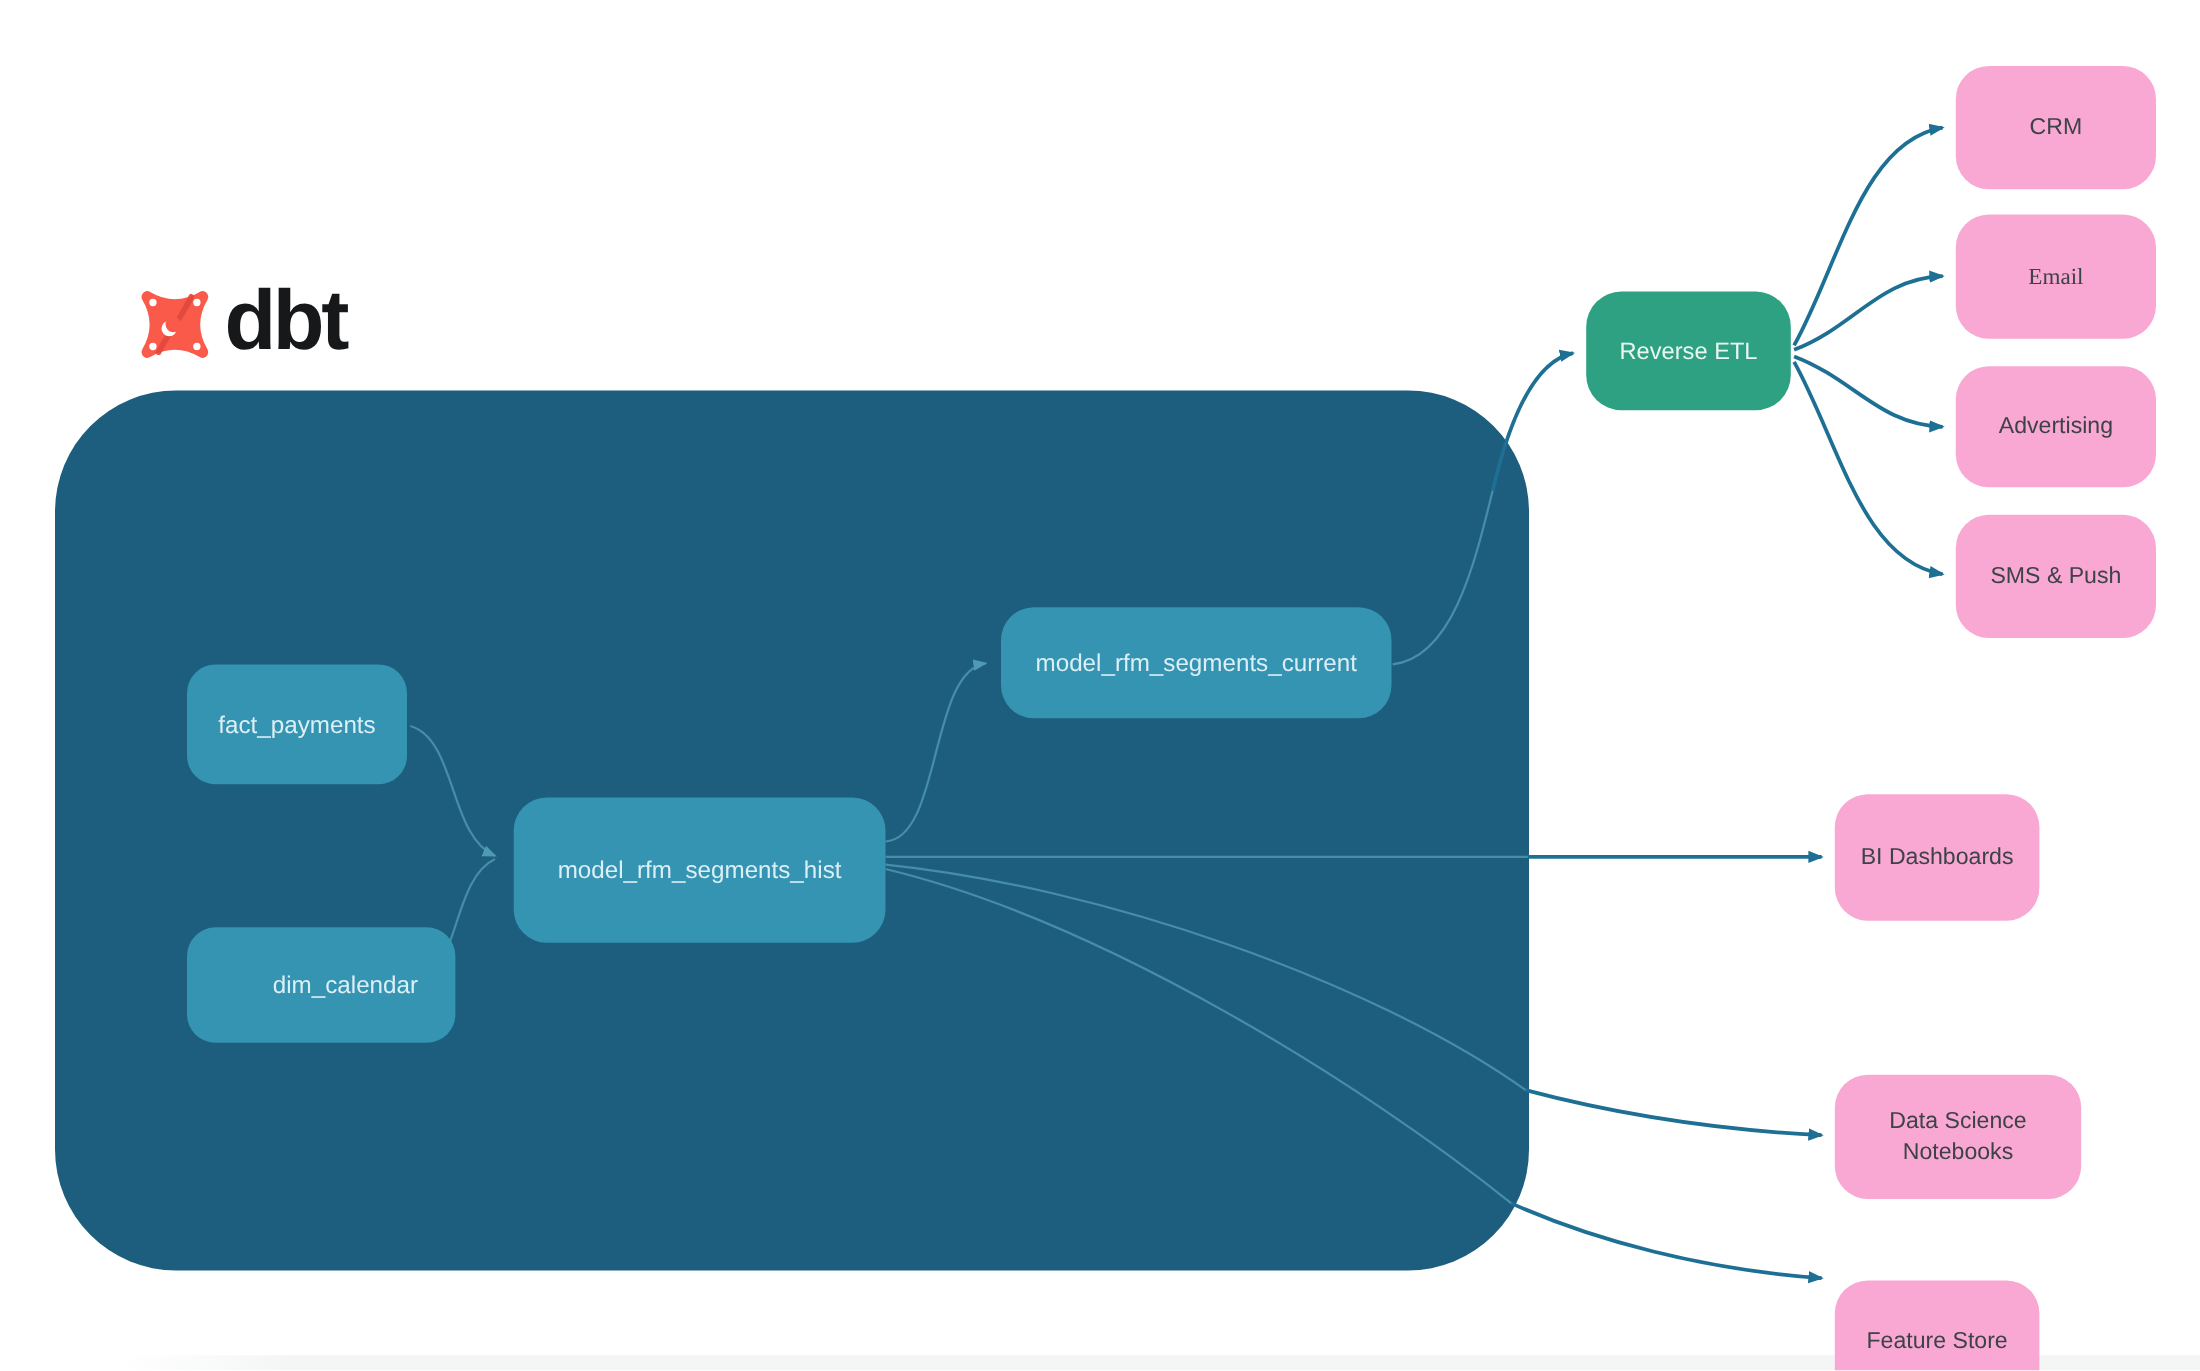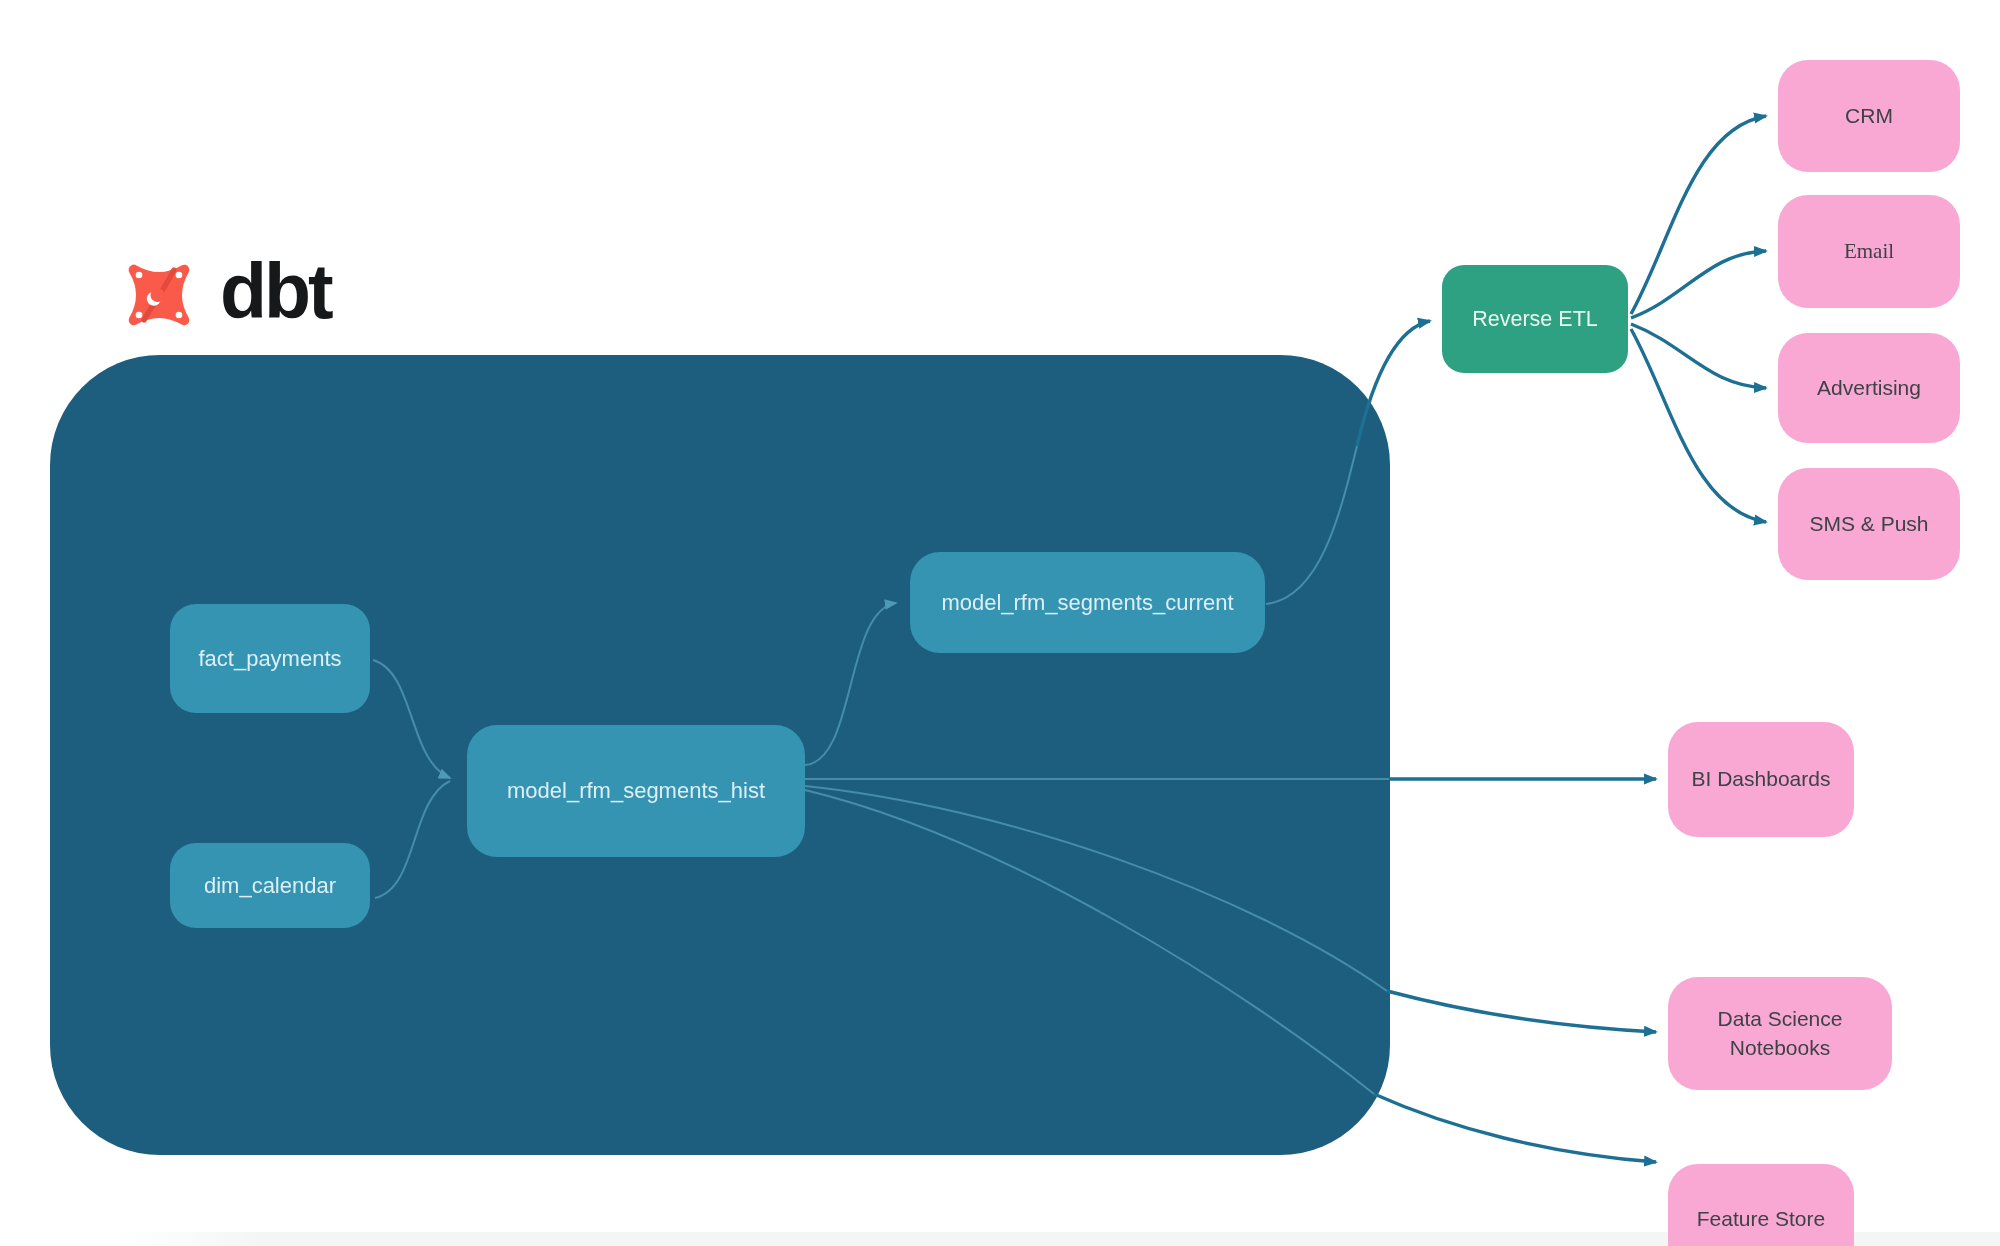--- a/index.html
+++ b/index.html
@@ -9,39 +9,39 @@
   }
   
   .container-box{
     position:absolute;left:50px;top:355px;width:1340px;height:800px;
     background:#1d5e7e;border-radius:110px;z-index:1;
   }
   svg.edge-layer{position:absolute;left:0;top:0;z-index:2;}
   .node{position:absolute;display:flex;align-items:center;justify-content:center;
     z-index:3;text-align:center;}
   .teal-node{background:#3494b2;color:#ddeff6;border-radius:26px;font-size:22px;}
-  .green-node{background:#2ea183;color:#e9f7f1;border-radius:22px;font-size:21.5px;}
+  .green-node{background:#2ea183;color:#e9f7f1;border-radius:32px;font-size:21.5px;}
   .gray-node{background:#f9a8d4;color:#3d4247;border-radius:30px;font-size:21px;
     line-height:1.35;padding:0 14px;box-sizing:border-box;}
   
   #node-fact{left:170px;top:604px;width:200px;height:109px;}
-  #node-dim{left:170px;top:843px;width:200px;height:85px;}
+  #node-dim{left:170px;top:843px;width:200px;height:105px;padding-left:44px;}
   #node-hist{left:467px;top:725px;width:338px;height:132px;border-radius:30px;}
   #node-current{left:910px;top:552px;width:355px;height:101px;border-radius:30px;}
   #node-retl{left:1442px;top:265px;width:186px;height:108px;}
   #node-crm{left:1778px;top:60px;width:182px;height:112px;}
   #node-email{left:1778px;top:195px;width:182px;height:113px;font-family:Liberation Serif, serif;}
   #node-adv{left:1778px;top:333px;width:182px;height:110px;}
   #node-sms{left:1778px;top:468px;width:182px;height:112px;}
   #node-bi{left:1668px;top:722px;width:186px;height:115px;}
   #node-ds{left:1668px;top:977px;width:224px;height:113px;}
   #node-fs{left:1668px;top:1164px;width:186px;height:110px;}
   
   .logo{position:absolute;left:122px;top:256px;height:78px;display:flex;
-    align-items:center;gap:24px;z-index:4;}
+    align-items:center;gap:8px;z-index:4;}
   .logo-icon{width:74px;height:74px;}
   .logo-text{font-size:77px;font-weight:800;color:#16181a;letter-spacing:-3px;
     line-height:1;transform:translateY(-4px);}
   
   .footer-strip{position:absolute;left:110px;right:0;top:1232px;height:14px;
     background:linear-gradient(to right, rgba(244,246,246,0), #f4f6f6 8%, #f4f6f6);
     border-top-left-radius:10px;z-index:0;}
 </style>
 </head>
 <body>

